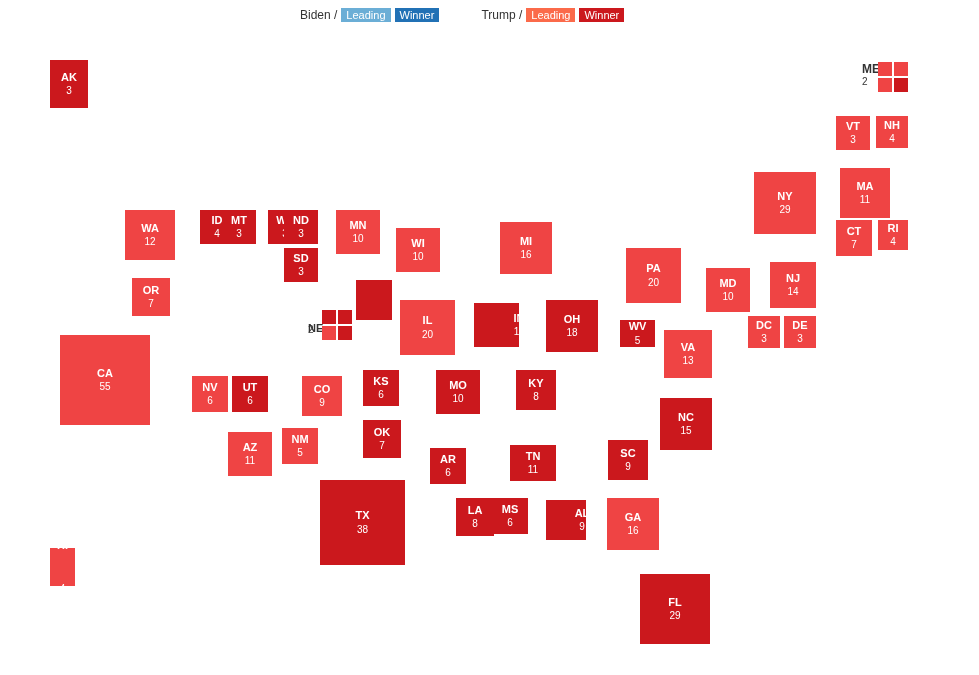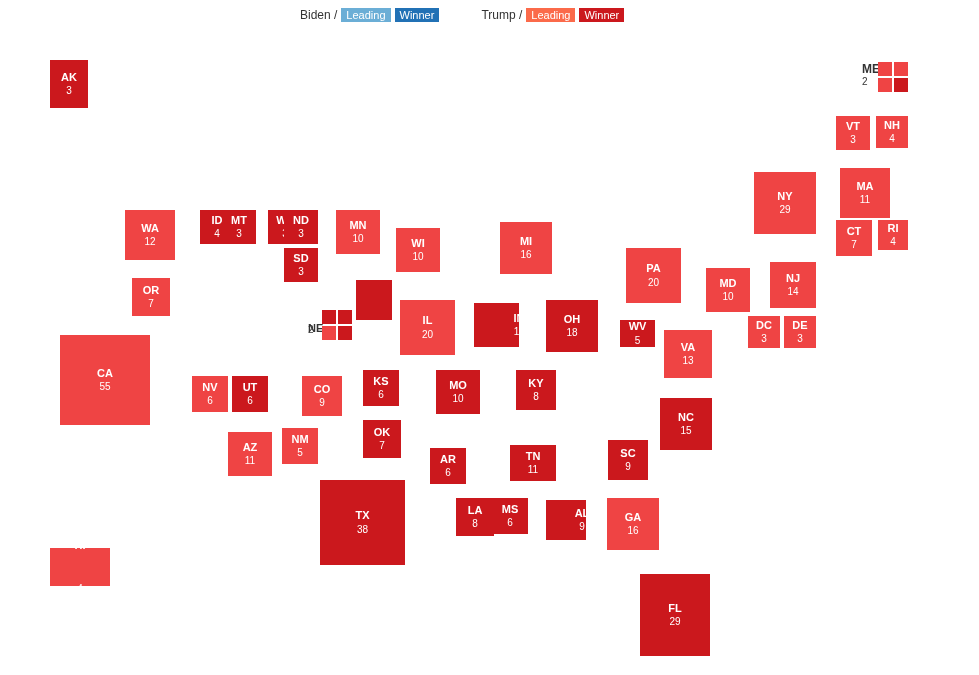--- a/index.html
+++ b/index.html
@@ -110,21 +110,21 @@
     <span style="margin: 0 12px; color:#999;">&nbsp;&nbsp;&nbsp;</span>
     <span>Trump /</span>
     <span class="legend-leading-red">Leading</span>
     <span class="legend-winner-red">Winner</span>
   </div>
 
 <div class="state red" style="left: 50px; top: 60px; width: 38px; height: 48px; align-items: center;">
       <span class="abbr">AK</span>
       <span class="votes">3</span>
     </div>
-    <div class="state blue" style="left: 50px; top: 548px; width: 60px; height: 38px; gap: 30px;">
+    <div class="state blue" style="left: 50px; top: 548px; width: 25px; height: 38px; gap: 30px;">
       <span class="abbr">HI</span>
       <span class="votes">4</span>
     </div>
     <div class="state blue" style="left: 125px; top: 210px; width: 50px; height: 50px;">
       <span class="abbr">WA</span>
       <span class="votes">12</span>
     </div>
     <div class="state blue" style="left: 132px; top: 278px; width: 38px; height: 38px;">
       <span class="abbr">OR</span>
       <span class="votes">7</span>
@@ -246,21 +246,21 @@
       <span class="votes">16</span>
     </div>
     <div class="state red" style="left: 608px; top: 440px; width: 40px; height: 40px;">
       <span class="abbr">SC</span>
       <span class="votes">9</span>
     </div>
     <div class="state red" style="left: 660px; top: 398px; width: 52px; height: 52px; align-items: center;">
       <span class="abbr">NC</span>
       <span class="votes">15</span>
     </div>
-    <div class="state red" style="left: 640px; top: 574px; width: 70px; height: 82px;">
+    <div class="state red" style="left: 640px; top: 574px; width: 70px; height: 70px;">
       <span class="abbr">FL</span>
       <span class="votes">29</span>
     </div>
     <div class="state red" style="left: 620px; top: 320px; width: 35px; height: 27px;">
       <span class="abbr">WV</span>
       <span class="votes">5</span>
     </div>
     <div class="state blue" style="left: 664px; top: 330px; width: 48px; height: 48px; align-items: center;">
       <span class="abbr">VA</span>
       <span class="votes">13</span>

